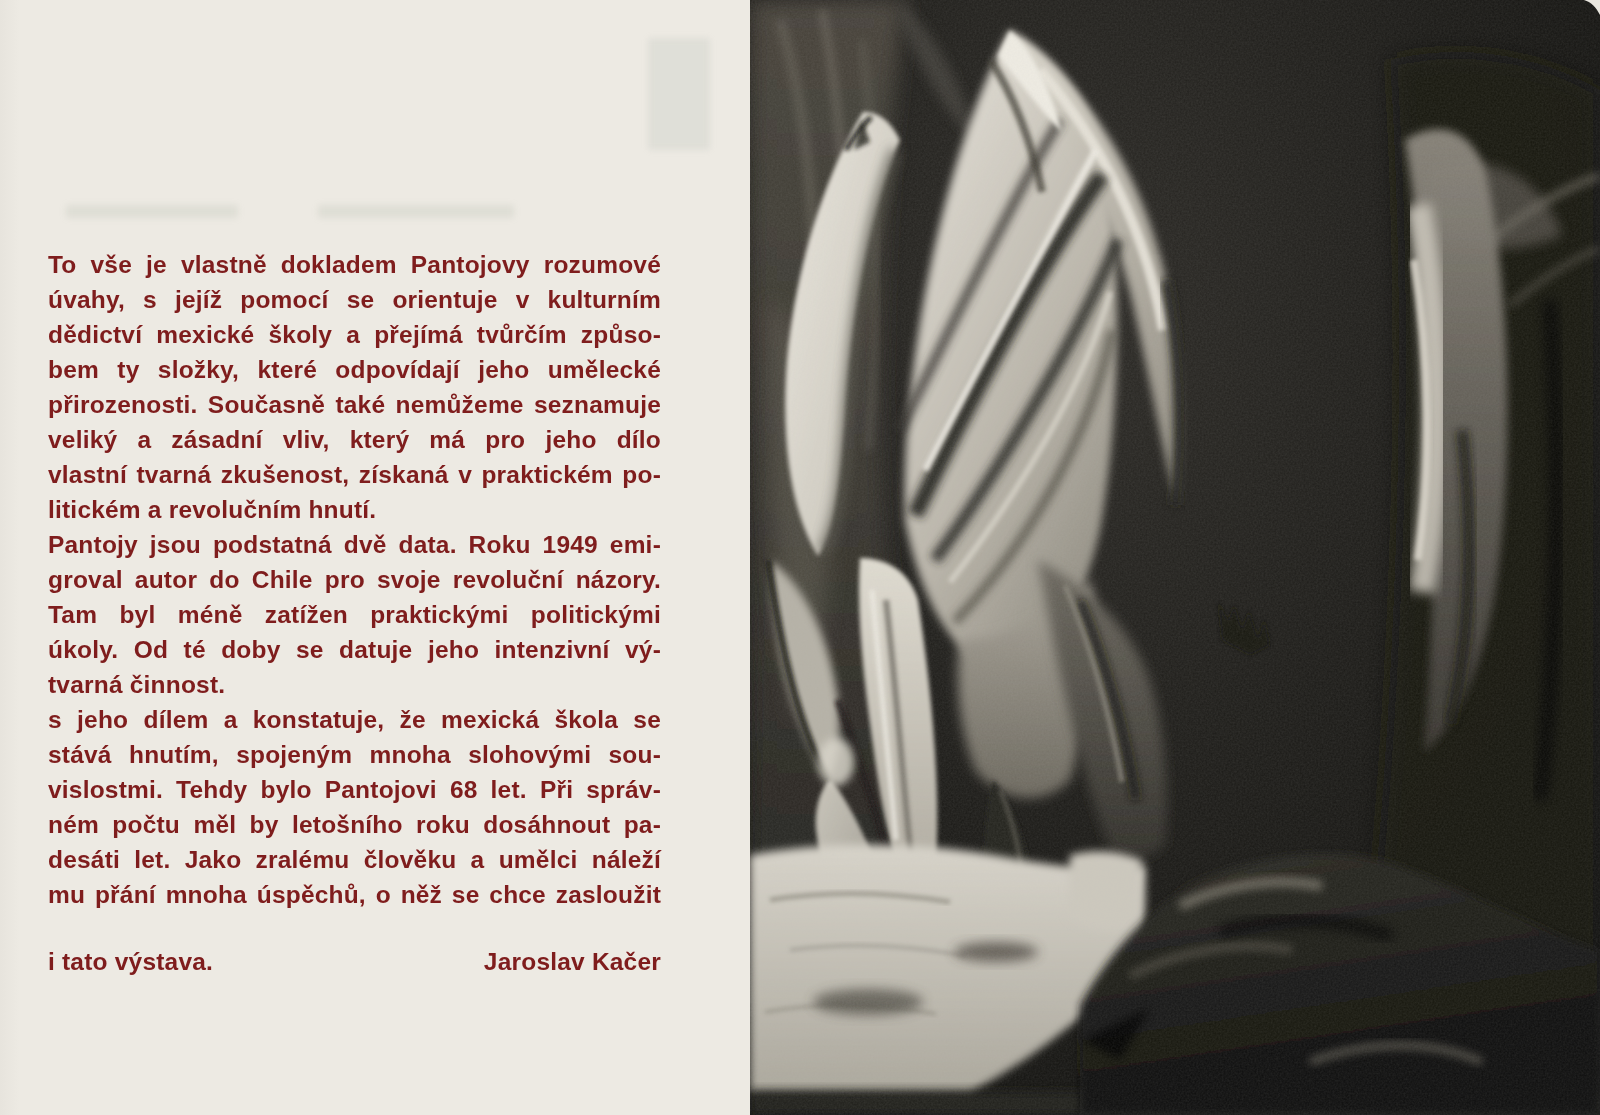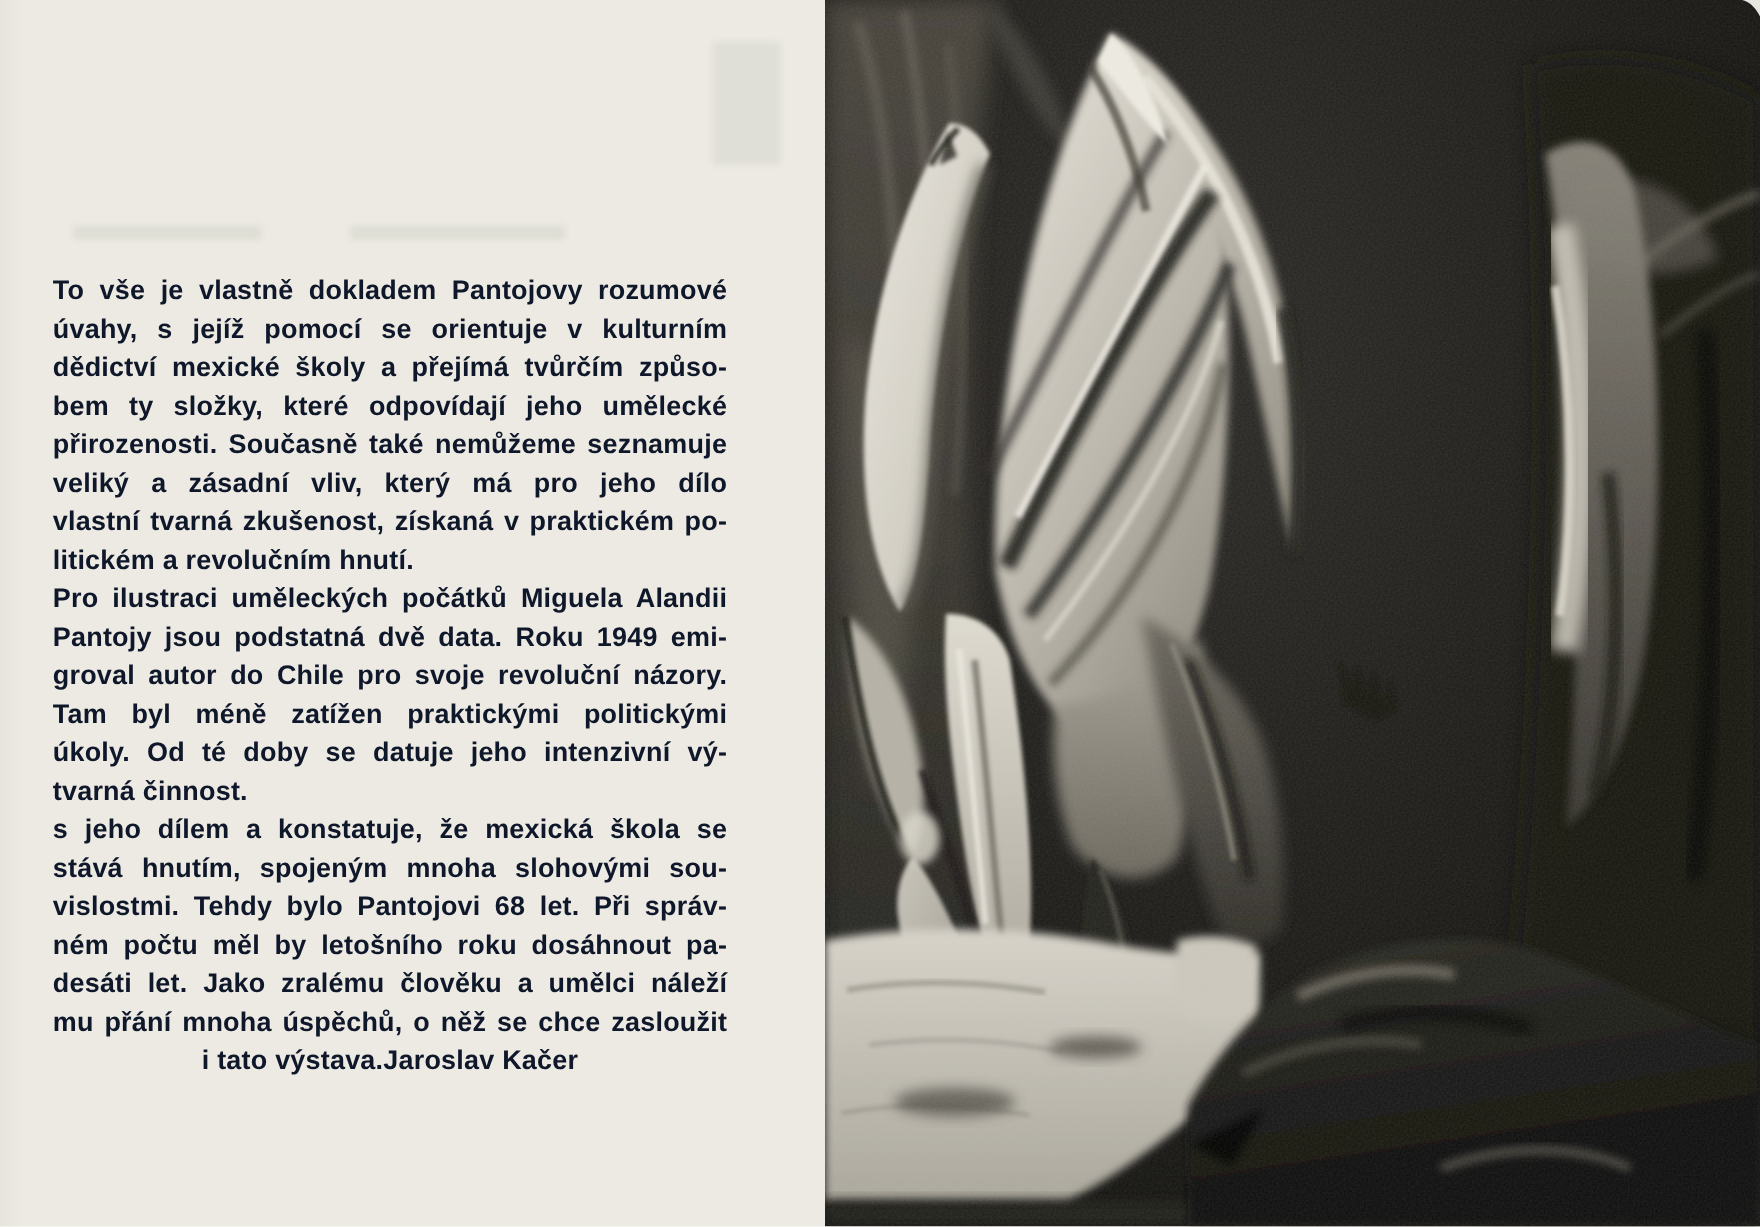--- a/index.html
+++ b/index.html
@@ -8,26 +8,26 @@
     background:#ecE9e2;background:linear-gradient(90deg,#e7e4dd 0,#edeae3 20px,#edeae3 96%,#e9e6df 100%);
     font-family:"Liberation Sans","DejaVu Sans",sans-serif;
   }
   .page{position:absolute;inset:0;}
   
   .smudge{position:absolute;background:rgba(152,160,146,.16);filter:blur(3px);border-radius:3px;pointer-events:none;}
   .smudge.v{background:rgba(140,155,150,.14);}
   
   .text-column{
     position:absolute;left:48px;top:247px;width:613px;
-    color:#0f172a;font-size:24.5px;line-height:35px;letter-spacing:.2px;
+    color:#7f1d1d;font-size:24.5px;line-height:35px;letter-spacing:.2px;
     font-weight:bold;
   }
   .line{height:35px;white-space:nowrap;}
   .line.j{text-align:justify;text-align-last:justify;text-justify:inter-word;white-space:normal;}
-  .line-last{display:flex;justify-content:center;height:35px;}
+  .line-last{display:flex;justify-content:space-between;height:35px;margin-top:32px;}
   
   .artwork{position:absolute;left:750px;top:0;width:850px;height:1115px;margin:0;}
   .artwork svg{display:block;width:850px;height:1115px;}
 </style>
 </head>
 <body>
 
 <div class="page">
 
   <div class="smudge" style="left:66px;top:205px;width:172px;height:13px;"></div>
@@ -37,21 +37,20 @@
   <section class="text-column">
     <div>
         <div class="line j">To vše je vlastně dokladem Pantojovy rozumové</div>
         <div class="line j">úvahy, s jejíž pomocí se orientuje v kulturním</div>
         <div class="line j">dědictví mexické školy a přejímá tvůrčím způso-</div>
         <div class="line j">bem ty složky, které odpovídají jeho umělecké</div>
         <div class="line j">přirozenosti. Současně také nemůžeme seznamuje</div>
         <div class="line j">veliký a zásadní vliv, který má pro jeho dílo</div>
         <div class="line j">vlastní tvarná zkušenost, získaná v praktickém po-</div>
         <div class="line">litickém a revolučním hnutí.</div>
-        <div class="line j">Pro ilustraci uměleckých počátků Miguela Alandii</div>
         <div class="line j">Pantojy jsou podstatná dvě data. Roku 1949 emi-</div>
         <div class="line j">groval autor do Chile pro svoje revoluční názory.</div>
         <div class="line j">Tam byl méně zatížen praktickými politickými</div>
         <div class="line j">úkoly. Od té doby se datuje jeho intenzivní vý-</div>
         <div class="line">tvarná činnost.</div>
         <div class="line j">s jeho dílem a konstatuje, že mexická škola se</div>
         <div class="line j">stává hnutím, spojeným mnoha slohovými sou-</div>
         <div class="line j">vislostmi. Tehdy bylo Pantojovi 68 let. Při správ-</div>
         <div class="line j">ném počtu měl by letošního roku dosáhnout pa-</div>
         <div class="line j">desáti let. Jako zralému člověku a umělci náleží</div>

